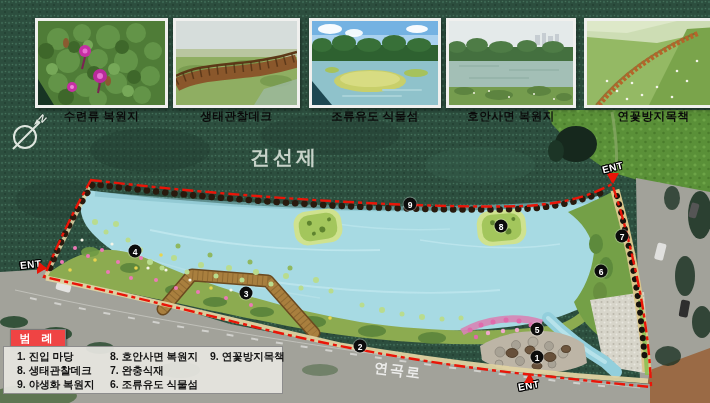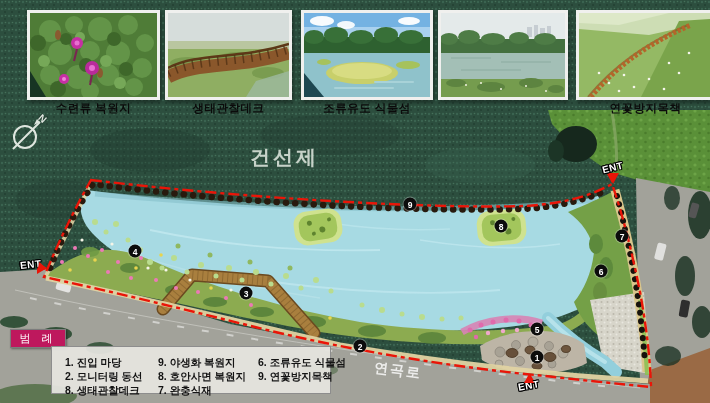--- a/index.html
+++ b/index.html
@@ -1,21 +1,21 @@
 <!DOCTYPE html>
 <html><head>
 <meta charset="utf-8">
 <style>
   html,body{margin:0;padding:0;background:#222;}
   .stage{position:relative;width:710px;height:403px;overflow:hidden;
          font-family:"Liberation Sans","DejaVu Sans",sans-serif;background:#2c4e3e;}
   .stage svg.map{position:absolute;left:0;top:0;z-index:1;}
 
   
-  .photo{position:absolute;top:10px;z-index:5;margin:0;padding-left:14px;}
+  .photo{position:absolute;top:10px;z-index:5;margin:8px;padding-left:14px;}
   .photo .frame{border:3px solid #f0f0ee;height:84px;box-sizing:content-box;
                 box-shadow:1px 2px 4px rgba(0,0,0,.45);overflow:hidden;background:#567;}
   .photo .frame svg{display:block;}
   .photo figcaption{margin-top:1px;text-align:center;font-size:11.5px;font-weight:bold;
                     color:#0b0b0b;letter-spacing:.5px;white-space:nowrap;}
 
   
   .maplabel{position:absolute;z-index:4;font-weight:bold;}
   .area-label{left:250px;top:144px;font-size:20px;color:rgba(220,229,220,.88);letter-spacing:3px;}
   .road-label{left:374px;top:362px;font-size:14px;color:rgba(255,255,255,.8);
@@ -40,28 +40,28 @@
           font-size:8.5px;font-weight:bold;transform:translate(-50%,-50%);
           box-shadow:0 0 0 1px rgba(250,250,250,.28);}
 
   
   .compass{position:absolute;left:9px;top:115px;width:38px;height:40px;z-index:4;}
   .compass .n{position:absolute;right:1px;top:-2px;font-size:10px;font-weight:bold;
               color:#e2e9e2;transform:rotate(42deg);text-shadow:0 0 2px rgba(0,0,0,.5);}
 
   
   .legend-title{position:absolute;left:10px;top:329px;width:54px;height:17px;z-index:6;
-                background:#be185d;border:1px solid #7c7c7c;color:#fff;font-size:11px;font-weight:normal;
+                background:#ef4444;border:1px solid #7c7c7c;color:#fff;font-size:11px;font-weight:bold;
                 display:flex;align-items:center;justify-content:center;letter-spacing:4px;
                 box-shadow:1px 1px 2px rgba(0,0,0,.4);}
   .legend-body{position:absolute;left:3px;top:346px;width:280px;height:48px;z-index:6;
                background:rgba(229,228,223,.94);border:1px solid #8d8d8d;box-sizing:border-box;
                display:grid;grid-template-columns:93px 100px 80px;grid-template-rows:repeat(3,1fr);
-               grid-auto-flow:column;align-items:center;padding:9px 0 3px 13px;
-               font-size:10.5px;font-weight:bold;color:#141414;margin-left:48px;}
+               grid-auto-flow:column;align-items:center;padding:3px 0 3px 13px;
+               font-size:10.5px;font-weight:bold;color:#141414;}
   .legend-body span{white-space:nowrap;}
 </style>
 </head>
 <body>
 
 <div class="stage">
 
   <svg class="map" width="710" height="403" viewBox="0 0 710 403">
     <defs>
       <pattern id="forest" width="7" height="7" patternUnits="userSpaceOnUse">
@@ -481,20 +481,21 @@
         <ellipse cx="115" cy="76" rx="8" ry="4" fill="#5d8440"></ellipse>
         <g fill="#f0f0e0">
             <circle cx="25" cy="72" r="1"></circle>
             <circle cx="60" cy="76" r="1"></circle>
           <circle cx="85" cy="73" r="1"></circle>
             <circle cx="105" cy="78" r="1"></circle>
             <circle cx="40" cy="70" r="1"></circle>
           </g>
       </svg>
     </div>
+    <figcaption>호안사면 복원지</figcaption>
   </figure>
 
   <figure class="photo" style="left:562px">
     <div class="frame" style="width:133px">
       <svg width="133" height="84" viewBox="0 0 133 84">
         <rect width="133" height="84" fill="#94b964"></rect>
         <polygon points="0,0 133,0 133,8 70,22 0,16" fill="#cdddb4"></polygon>
         <polygon points="0,0 90,0 40,12 0,10" fill="#dde8c8"></polygon>
         <polygon points="100,8 133,6 133,84 62,84" fill="#7aa44b"></polygon>
         <path d="M9,84 C32,56 62,32 109,12" stroke="#8a4a1c" stroke-width="2" fill="none" opacity=".6"></path>
@@ -512,21 +513,20 @@
           <circle cx="110" cy="40" r="1.3"></circle>
         </g>
       </svg>
     </div>
     <figcaption>연꽃방지목책</figcaption>
   </figure>
 
   <div class="legend-title">범 례</div>
   <div class="legend-body">
     <span>1. 진입 마당</span>
-    <span>2. 모니터링 동선</span>
     <span>8. 생태관찰데크</span>
     <span>9. 야생화 복원지</span>
     <span>8. 호안사면 복원지</span>
     <span>7. 완충식재</span>
     <span>6. 조류유도 식물섬</span>
     <span>9. 연꽃방지목책</span>
   </div>
 
 </div>
 

